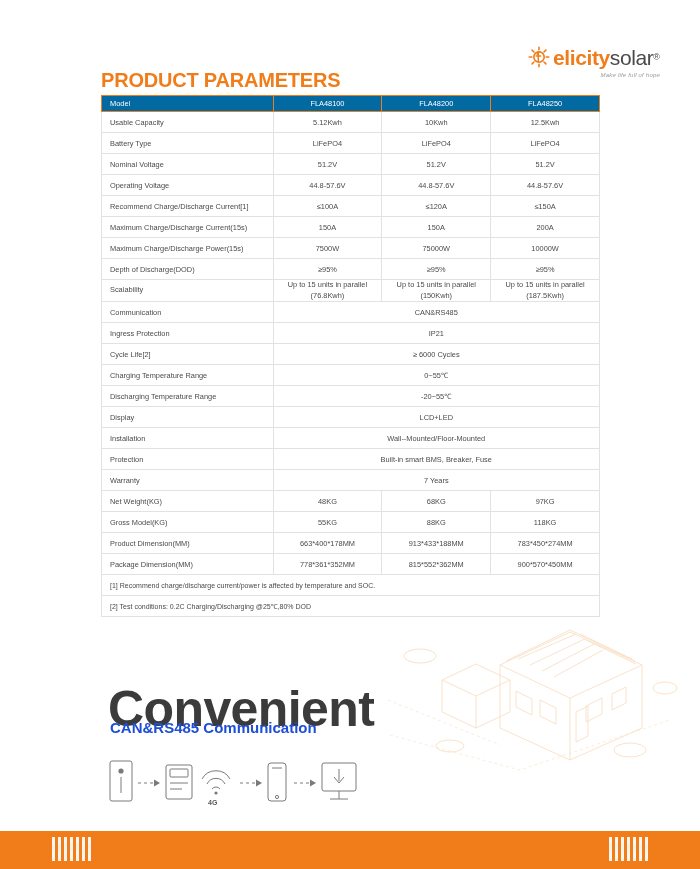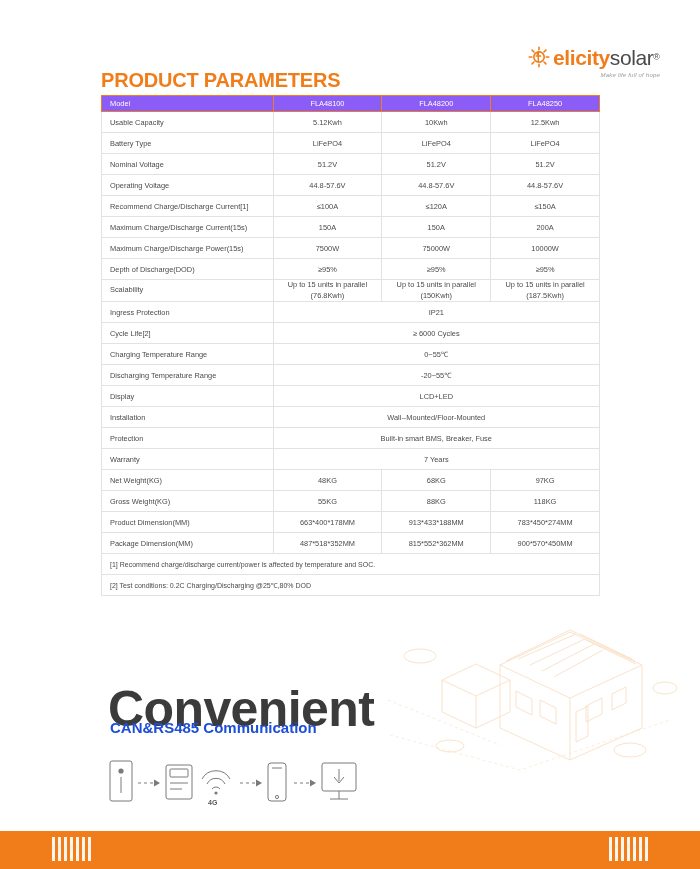--- a/index.html
+++ b/index.html
@@ -68,21 +68,21 @@
     font-size: 7.4px;
     color: #4a4a4a;
   }
   table.spec td {
     border: 1px solid #e2e2e2;
     padding: 0 8px;
     height: 21px;
     vertical-align: middle;
   }
   table.spec tr.head td {
-    background: #8b5cf6;
+    background: #0369a1;
     color: #ffffff;
     border: 1px solid #f07d1a;
     font-size: 7.4px;
     height: 16px;
   }
   td.lbl { width: 172px; text-align: left; }
   td.val { width: 109px; text-align: center; }
   td.tall { height: 34px; line-height: 1.45; }
   td.note {
     text-align: left; height: 21px; border: 1px solid #e2e2e2;
@@ -227,20 +227,24 @@
             <td class="val">≥95%</td>
             <td class="val">≥95%</td>
           </tr>
           <tr>
             <td class="lbl tall">Scalability</td>
             <td class="val tall">Up to 15 units in parallel<br>(76.8Kwh)</td>
             <td class="val tall">Up to 15 units in parallel<br>(150Kwh)</td>
             <td class="val tall">Up to 15 units in parallel<br>(187.5Kwh)</td>
           </tr>
           <tr>
+            <td class="lbl">Communication</td>
+            <td class="val" colspan="3">CAN&amp;RS485</td>
+          </tr>
+          <tr>
             <td class="lbl">Ingress Protection</td>
             <td class="val" colspan="3">IP21</td>
           </tr>
           <tr>
             <td class="lbl">Cycle Life[2]</td>
             <td class="val" colspan="3">≥ 6000 Cycles</td>
           </tr>
           <tr>
             <td class="lbl">Charging Temperature Range</td>
             <td class="val" colspan="3">0~55℃</td>
@@ -265,34 +269,34 @@
             <td class="lbl">Warranty</td>
             <td class="val" colspan="3">7 Years</td>
           </tr>
           <tr>
             <td class="lbl">Net Weight(KG)</td>
             <td class="val">48KG</td>
             <td class="val">68KG</td>
             <td class="val">97KG</td>
           </tr>
           <tr>
-            <td class="lbl">Gross Weight(KG)</td>
+            <td class="lbl">Gross Model(KG)</td>
             <td class="val">55KG</td>
             <td class="val">88KG</td>
             <td class="val">118KG</td>
           </tr>
           <tr>
             <td class="lbl">Product Dimension(MM)</td>
             <td class="val">663*400*178MM</td>
             <td class="val">913*433*188MM</td>
             <td class="val">783*450*274MM</td>
           </tr>
           <tr>
             <td class="lbl">Package Dimension(MM)</td>
-            <td class="val">487*518*352MM</td>
+            <td class="val">778*361*352MM</td>
             <td class="val">815*552*362MM</td>
             <td class="val">900*570*450MM</td>
           </tr>
           <tr>
             <td class="note" colspan="4">[1]  Recommend charge/discharge current/power is affected by temperature and SOC.</td>
           </tr>
           <tr>
             <td class="note" colspan="4">[2]  Test conditions: 0.2C Charging/Discharging @25℃,80% DOD</td>
           </tr>
         </tbody>

